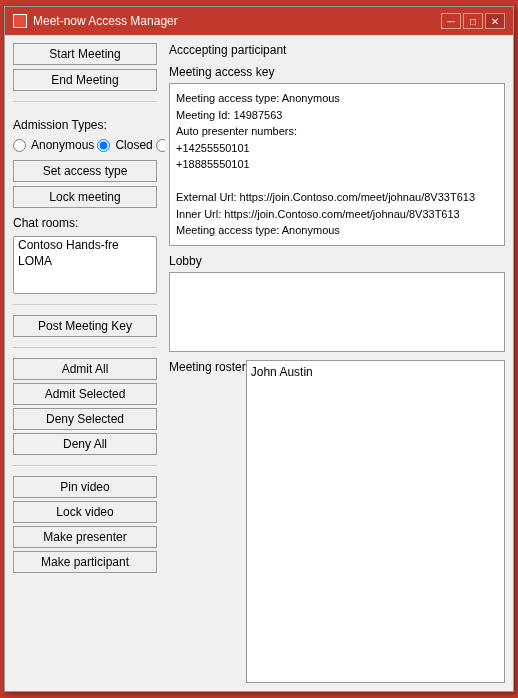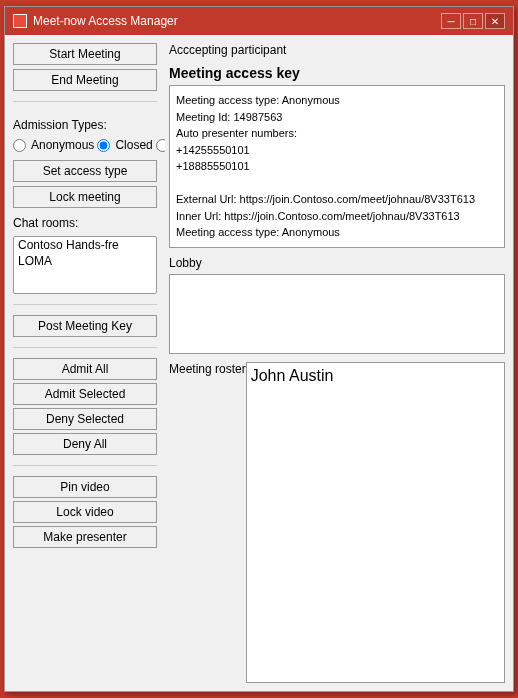--- a/index.html
+++ b/index.html
@@ -139,23 +139,22 @@
     }
     .chat-listbox option {
       padding: 1px 4px;
     }
     .section-divider {
       border: none;
       border-top: 1px solid #ccc;
       margin: 6px 0;
     }
     .right-section-title {
-      font-size: 14px;
+      font-size: 12px;
       margin-bottom: 4px;
-      font-weight: bold;
     }
     .info-box {
       border: 1px solid #999;
       background: white;
       padding: 6px;
       font-size: 11px;
       line-height: 1.5;
       min-height: 140px;
     }
     .lobby-box {
@@ -163,21 +162,21 @@
       background: white;
       min-height: 80px;
       padding: 4px;
       font-size: 12px;
     }
     .roster-box {
       border: 1px solid #999;
       background: white;
       min-height: 80px;
       padding: 4px;
-      font-size: 16px;
+      font-size: 12px;
       flex: 1;
     }
     .lobby-title, .roster-title {
       font-size: 12px;
       margin-bottom: 4px;
     }
     .admit-deny-section {
       display: flex;
       flex-direction: column;
       gap: 3px;
@@ -255,20 +254,21 @@
         <button class="btn btn-wide">Deny Selected</button>
         <button class="btn btn-wide">Deny All</button>
       </div>
 
       <hr class="section-divider">
 
       <div class="video-section">
         <button class="btn btn-wide">Pin video</button>
         <button class="btn btn-wide">Lock video</button>
         <button class="btn btn-wide">Make presenter</button>
+        <button class="btn btn-wide">Make participant</button>
       </div>
     </div>
 
     <div class="right-panel">
       <div>Acccepting participant</div>
 
       <div>
         <div class="right-section-title">Meeting access key</div>
         <div class="info-box">
           <div>Meeting access type: Anonymous</div>

